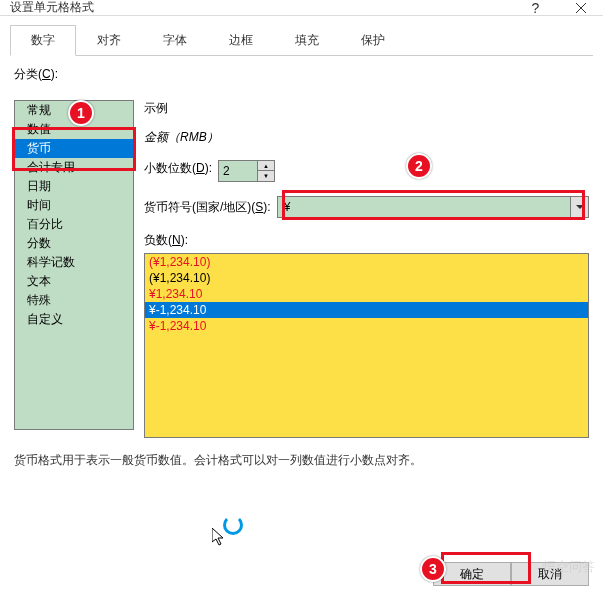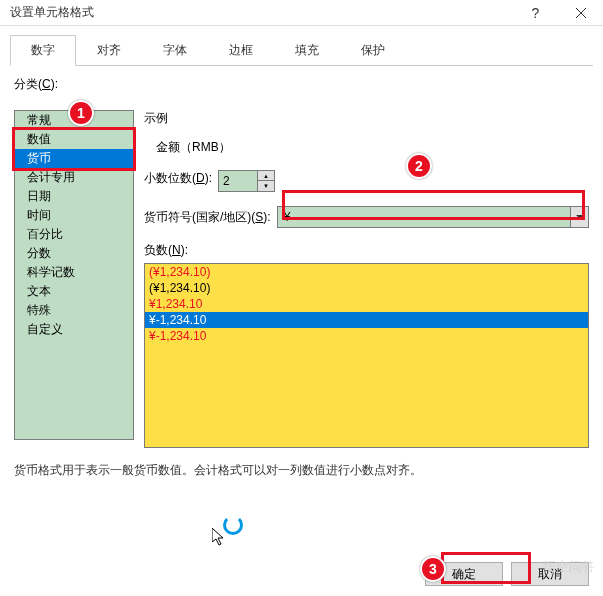--- a/index.html
+++ b/index.html
@@ -1,18 +1,18 @@
 <!DOCTYPE html>
 <html><head>
   <meta charset="utf-8">
   <style>
     * { box-sizing: border-box; margin: 0; padding: 0; }
     body { font-family: "Microsoft YaHei", "SimSun", sans-serif; font-size: 12px; background: #fff; width: 603px; height: 596px; position: relative; }
     
-    .titlebar { height: 26px; display: flex; align-items: center; padding: 0 0 0 10px; border-bottom: 1px solid #ddd; }
+    .titlebar { height: 16px; display: flex; align-items: center; padding: 0 0 0 10px; border-bottom: 1px solid #ddd; }
     .titlebar-title { flex: 1; color: #333; }
     .titlebar-btns { display: flex; }
     .titlebar-btn { width: 45px; height: 30px; display: flex; align-items: center; justify-content: center; color: #333; font-size: 14px; }
     .titlebar-btn svg { width: 10px; height: 10px; }
     
     .tabs { display: flex; margin: 8px 10px 0 10px; border-bottom: 1px solid #ccc; }
     .tab { padding: 6px 20px; border: 1px solid transparent; position: relative; bottom: -1px; color: #333; }
     .tab.active { border: 1px solid #ccc; border-bottom: 1px solid #fff; background: #fff; }
     
     .content { padding: 10px 14px; position: relative; }
@@ -23,21 +23,21 @@
     .main-layout { display: flex; gap: 10px; }
     
     .category-list { width: 120px; height: 330px; border: 1px solid #7a7a7a; background: #bfdcc4; overflow: hidden; position: relative; }
     .category-item { padding: 1px 12px; color: #000; }
     .category-item.selected { background: #0078d7; color: #fff; }
     
     .right-panel { flex: 1; }
     
     .example-section { margin-bottom: 14px; }
     .example-label { margin-bottom: 12px; }
-    .example-value { margin-left: 12px; margin-bottom: 8px; }
+    .example-value { margin-left: 0; margin-bottom: 8px; font-style: italic; }
     
     .decimal-row { display: flex; gap: 6px; margin-bottom: 14px; }
     .spinner-wrap { display: flex; border: 1px solid #7a7a7a; height: 22px; }
     .spinner-input { width: 38px; border: none; padding: 0 4px; background: #bfdcc4; font-size: 12px; outline: none; }
     .spinner-btns { display: flex; flex-direction: column; border-left: 1px solid #7a7a7a; }
     .spinner-btn { width: 16px; height: 10px; background: #e1e1e1; border: none; display: flex; align-items: center; justify-content: center; font-size: 6px; line-height: 1; }
     .spinner-btn:first-child { border-bottom: 1px solid #7a7a7a; }
     
     .symbol-row { display: flex; align-items: center; gap: 6px; margin-bottom: 14px; }
     .symbol-select-wrap { flex: 1; display: flex; border: 1px solid #7a7a7a; height: 22px; }
@@ -46,21 +46,21 @@
     
     .neg-label { margin-bottom: 4px; }
     .neg-list { border: 1px solid #7a7a7a; background: #fde047; height: 185px; }
     .neg-item { padding: 1px 4px; }
     .neg-item.red { color: #e81123; }
     .neg-item.black { color: #000; }
     .neg-item.selected { background: #0078d7; color: #fff; }
     
     .description { margin: 14px 0 0 0; font-size: 12px; color: #333; }
     
-    .footer { position: absolute; bottom: 10px; right: 14px; display: flex; gap: 8px; }
+    .footer { position: absolute; bottom: 10px; right: 14px; display: flex; gap: 0; }
     .btn { width: 78px; height: 24px; border: 1px solid #adadad; background: #e1e1e1; font-size: 12px; display: flex; align-items: center; justify-content: center; }
     
     .annotation-box { position: absolute; border: 3px solid #e81123; pointer-events: none; }
     .annotation-circle { position: absolute; width: 26px; height: 26px; border-radius: 50%; background: #e81123; color: #fff; display: flex; align-items: center; justify-content: center; font-weight: bold; font-size: 14px; border: 2px solid #fff; box-shadow: 0 0 2px rgba(0,0,0,0.5); pointer-events: none; }
     
     .cursor { position: absolute; pointer-events: none; }
     .spinner-circle { position: absolute; width: 20px; height: 20px; border: 3px solid #0099e5; border-top-color: transparent; border-radius: 50%; pointer-events: none; }
     
     .watermark { position: absolute; right: 8px; bottom: 20px; color: rgba(200,200,200,0.6); font-size: 13px; pointer-events: none; }
   </style>

